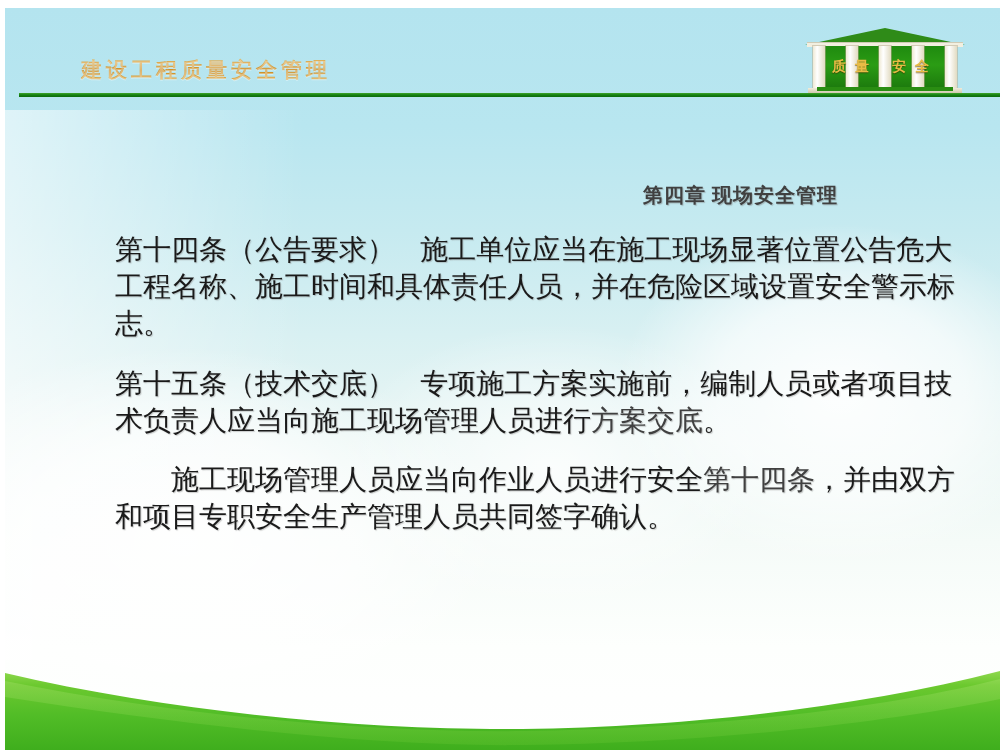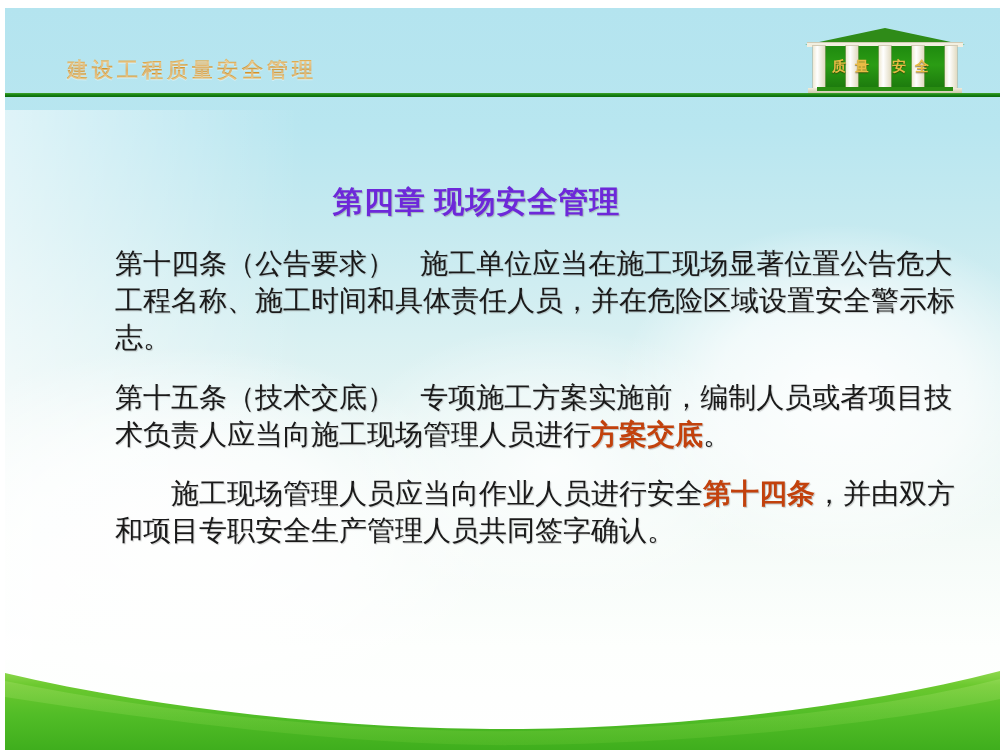--- a/index.html
+++ b/index.html
@@ -40,21 +40,21 @@
     top: 110px;
     width: 300px;
     bottom: 90px;
     background: linear-gradient(to right, rgba(255,255,255,0.55), rgba(255,255,255,0.0));
     pointer-events: none;
   }
 
   
   .header {
     position: absolute;
-    left: 5px;
+    left: 19px;
     top: 8px;
     right: 0;
     height: 92px;
   }
   .header-title {
     position: absolute;
     left: 62px;
     top: 62px;
     transform: translateY(-50%);
     font-family: "DejaVu Sans", "Liberation Sans", sans-serif;
@@ -158,40 +158,40 @@
     position: absolute;
     left: 5px;
     top: 110px;
     right: 0;
     bottom: 95px;
     padding: 0 42px 0 110px;
     box-sizing: border-box;
   }
   .slide-title {
     margin: 72px 0 0 0;
-    text-align: center;
-    font-size: 30px;
+    text-align: right;
+    font-size: 20px;
     font-weight: bold;
-    color: #6d28d9;
+    color: #404040;
     letter-spacing: 1px;
     text-shadow: 1px 1px 1px rgba(120,120,120,0.45);
     padding-right: 120px;
   }
   .para {
     margin: 22px 0 0 0;
     font-size: 28px;
     line-height: 1.33;
     color: #1a1a1a;
     text-shadow: 1px 1px 1px rgba(130,130,130,0.4);
     letter-spacing: 0px;
   }
   .para.indent { text-indent: 2em; }
   .hl {
-    color: #c2410c;
-    font-weight: bold;
+    color: #404040;
+    font-weight: normal;
     font-family: "DejaVu Sans", "Liberation Sans", sans-serif;
     text-shadow: 1px 1px 1px rgba(110,110,110,0.4);
   }
   .gap { display: inline-block; width: 0.9em; }
 </style>
 </head>
 <body>
 
 <div class="slide">
 

